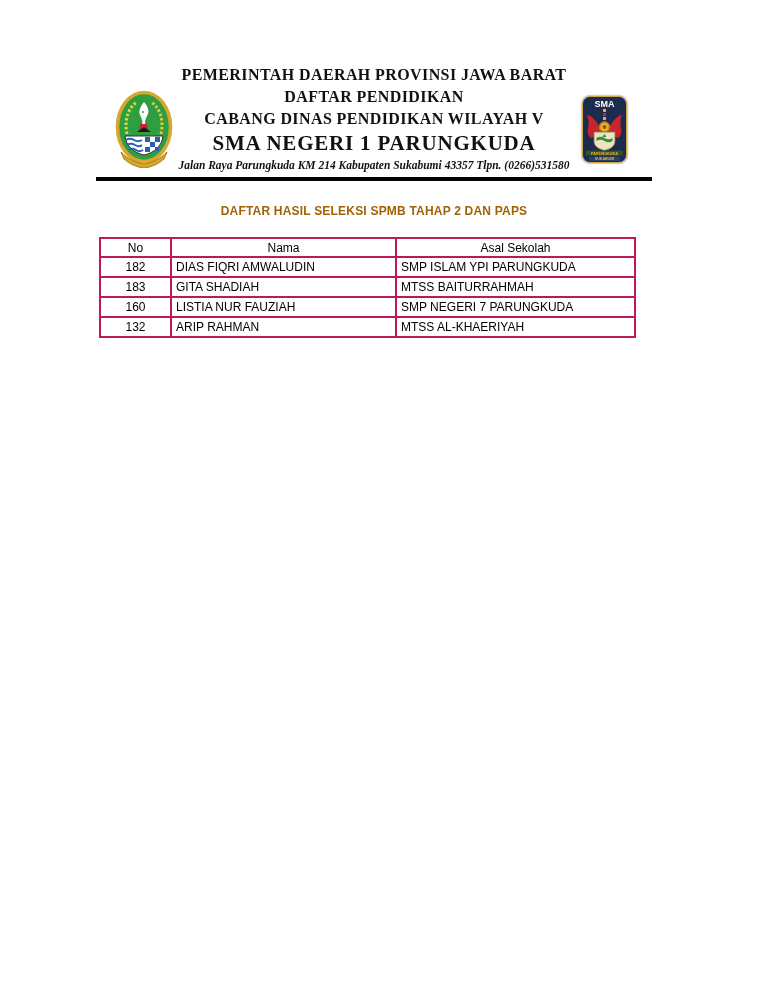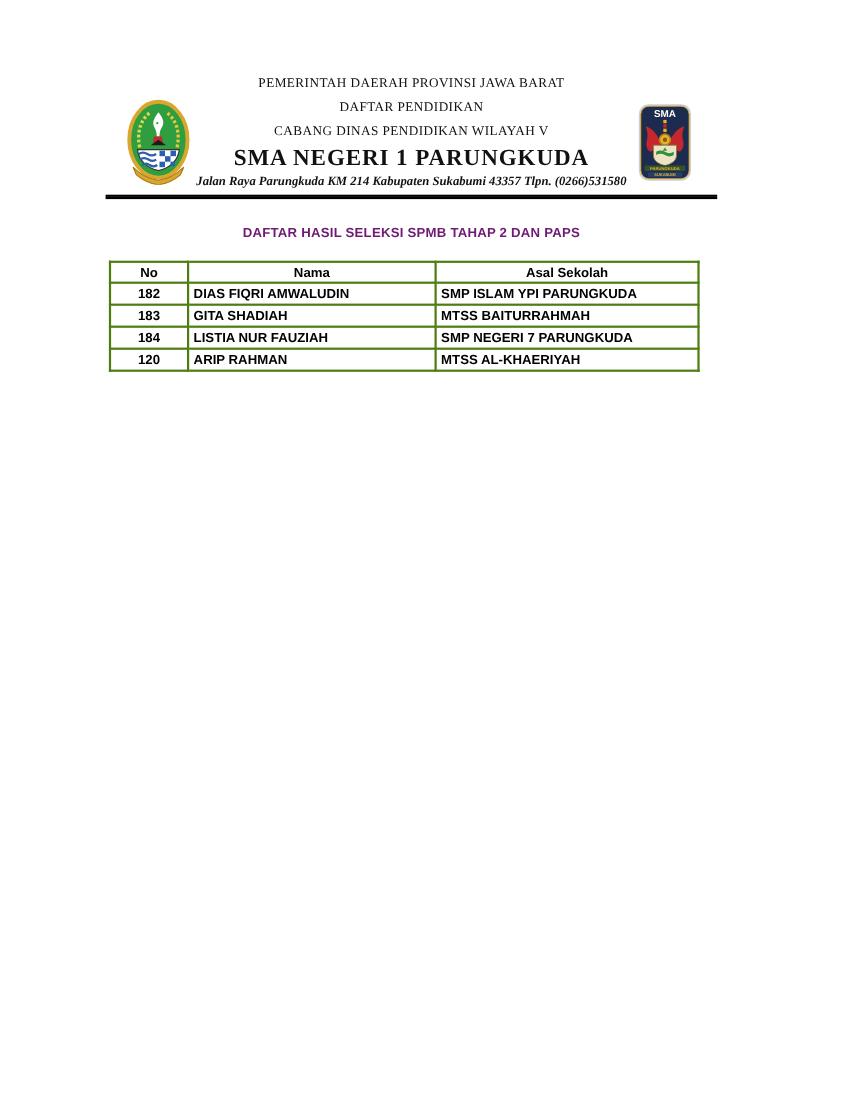--- a/index.html
+++ b/index.html
@@ -14,23 +14,23 @@
     overflow: hidden;
   }
   .letterhead {
     position: absolute;
     left: 96px;
     top: 64px;
     width: 556px;
   }
   .header-text { text-align: center; }
   .lh-line {
-    font-size: 12px;
+    font-size: 16px;
     line-height: 22px;
-    font-weight: normal;
+    font-weight: bold;
     letter-spacing: 0.4px;
     white-space: nowrap;
   }
   .lh-school {
     font-size: 21px;
     line-height: 26px;
     font-weight: bold;
     letter-spacing: 0.8px;
     white-space: nowrap;
   }
@@ -76,36 +76,36 @@
   .doc-title {
     position: absolute;
     left: 96px;
     top: 204px;
     width: 556px;
     text-align: center;
     font-family: "Liberation Sans", sans-serif;
     font-weight: bold;
     font-size: 12px;
     letter-spacing: 0.2px;
-    color: #701a75;
+    color: #a16207;
   }
   table.results {
     position: absolute;
     left: 99px;
     top: 237px;
     width: 535px;
     border-collapse: collapse;
     table-layout: fixed;
     font-family: "Liberation Sans", sans-serif;
     font-size: 12px;
     color: #000;
   }
   table.results th, table.results td {
-    border: 2px solid #4d7c0f;
-    font-weight: bold;
+    border: 2px solid #be185d;
+    font-weight: normal;
     overflow: hidden;
     white-space: nowrap;
   }
   table.results th { height: 19px; text-align: center; padding: 0 2px; }
   table.results td { height: 20px; padding: 0 4px; }
   td.cell-no { text-align: center; padding: 0 2px; }
   td.cell-left { text-align: left; }
 </style>
 </head>
 <body>
@@ -204,25 +204,25 @@
         <td class="cell-no">182</td>
         <td class="cell-left">DIAS FIQRI AMWALUDIN</td>
         <td class="cell-left">SMP ISLAM YPI PARUNGKUDA</td>
       </tr>
       <tr>
         <td class="cell-no">183</td>
         <td class="cell-left">GITA SHADIAH</td>
         <td class="cell-left">MTSS BAITURRAHMAH</td>
       </tr>
       <tr>
-        <td class="cell-no">184</td>
+        <td class="cell-no">160</td>
         <td class="cell-left">LISTIA NUR FAUZIAH</td>
         <td class="cell-left">SMP NEGERI 7 PARUNGKUDA</td>
       </tr>
       <tr>
-        <td class="cell-no">120</td>
+        <td class="cell-no">132</td>
         <td class="cell-left">ARIP RAHMAN</td>
         <td class="cell-left">MTSS AL-KHAERIYAH</td>
       </tr>
     </tbody>
   </table>
 
 </div>
 
 </body></html>

